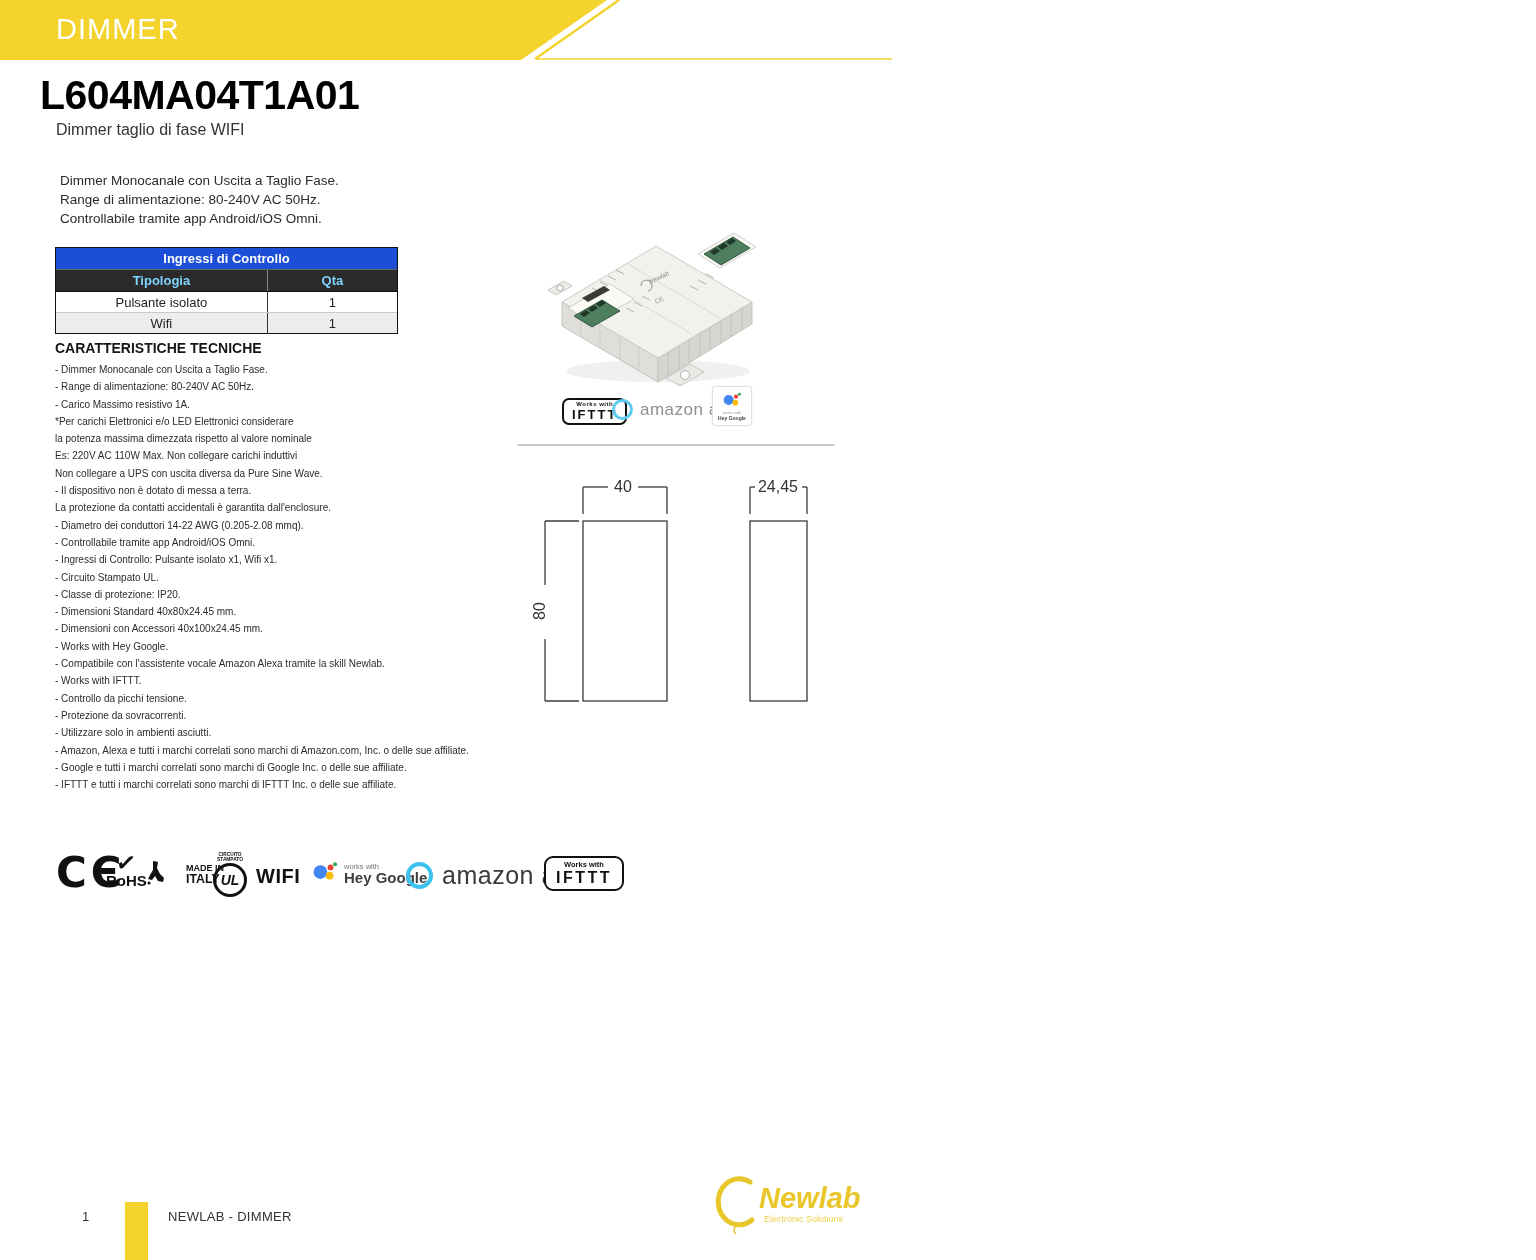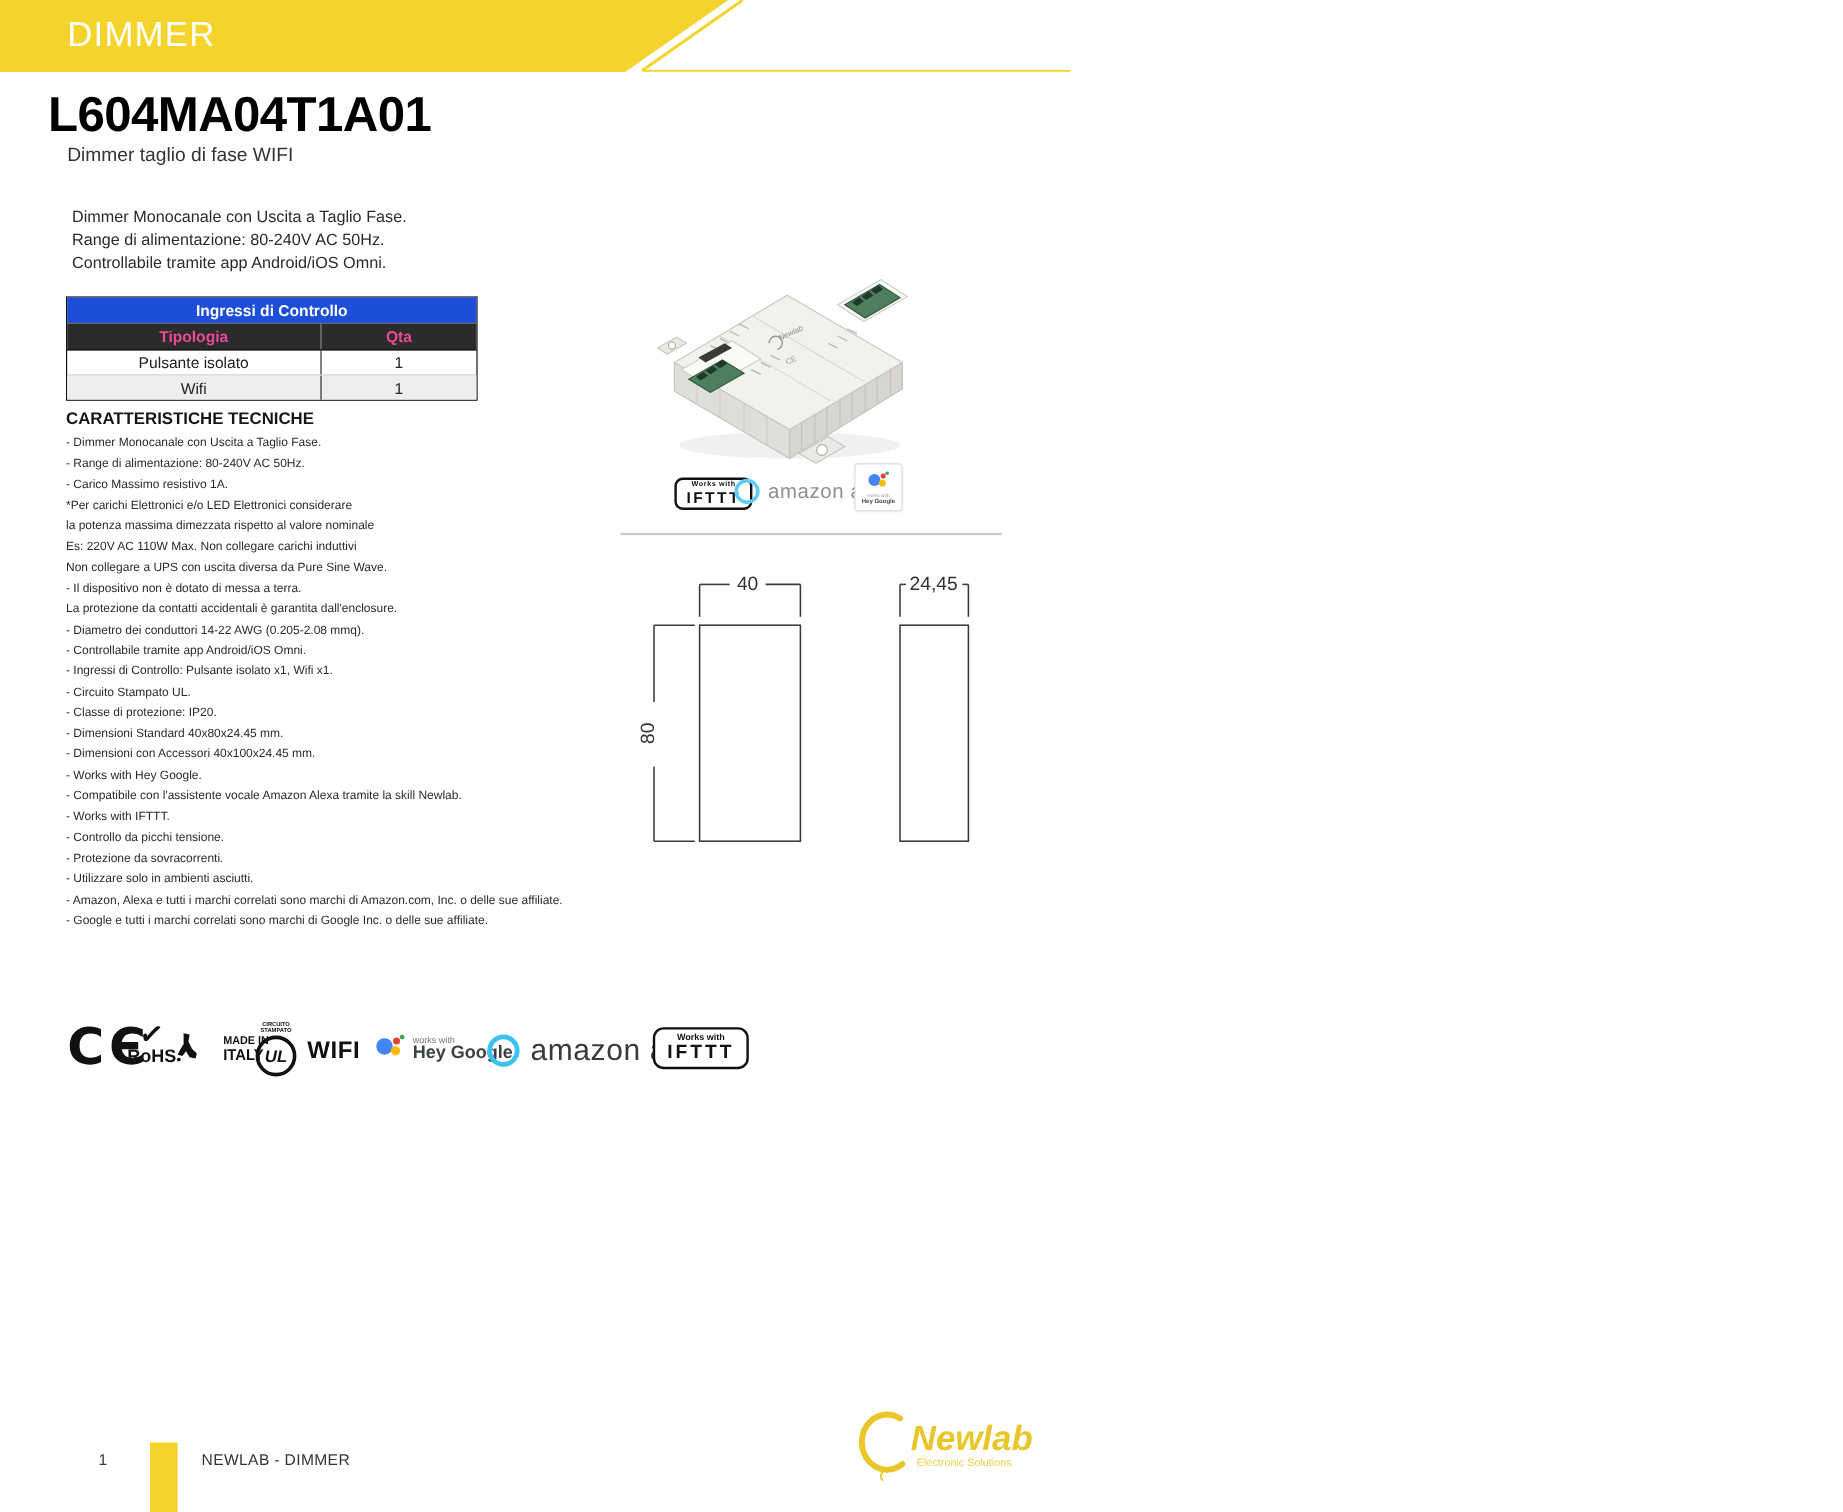--- a/index.html
+++ b/index.html
@@ -13,21 +13,21 @@
     position:absolute;left:56px;top:13px;font-size:29px;font-weight:500;
     color:#ffffff;letter-spacing:1px;
   }
   
   .title{position:absolute;left:40px;top:72px;font-size:41px;font-weight:700;color:#000000;letter-spacing:-0.5px;text-align:center;}
   .subtitle{position:absolute;left:56px;top:121px;font-size:16px;color:#333;}
   .desc{position:absolute;left:60px;top:159px;font-size:13.5px;line-height:19px;color:#2b2b2b;margin-top:12px;}
   
   .ctable{position:absolute;left:55px;top:247px;width:341px;border:1px solid #111;font-size:13px;}
   .t-title{background:#1d4ed8;color:#fff;font-weight:700;text-align:center;padding:3px 0;border-bottom:1px solid #666;}
-  .t-cols{display:flex;background:#2b2b2b;color:#ec4899;font-weight:700;border-bottom:1px solid #111;}
+  .t-cols{display:flex;background:#2b2b2b;color:#7dd3fc;font-weight:700;border-bottom:1px solid #111;}
   .t-cols .c1{width:62%;text-align:center;padding:3px 0;}
   .t-cols .c2{width:38%;text-align:center;padding:3px 0;border-left:1px solid #888;}
   .t-body div.t-row{display:flex;border-bottom:1px solid #c9c9c9;}
   .t-body div.t-row:last-of-type{border-bottom:none;}
   .t-body div.t-row:nth-of-type(2){background:#ededed;}
   .t-row .td{width:62%;text-align:center;padding:2.5px 0;}
   .t-row .td.qta{width:38%;border-left:1px solid #333;}
   
   .spec-head{position:absolute;left:55px;top:340px;font-size:14px;font-weight:700;color:#161616;}
   .spec-list{position:absolute;left:55px;top:361px;width:424px;font-size:10px;line-height:17.3px;color:#2b2b2b;}
@@ -143,20 +143,21 @@
       <div class="spec-item">- Dimensioni Standard 40x80x24.45 mm.</div>
       <div class="spec-item">- Dimensioni con Accessori 40x100x24.45 mm.</div>
       <div class="spec-item">- Works with Hey Google.</div>
       <div class="spec-item">- Compatibile con l'assistente vocale Amazon Alexa tramite la skill Newlab.</div>
       <div class="spec-item">- Works with IFTTT.</div>
       <div class="spec-item">- Controllo da picchi tensione.</div>
       <div class="spec-item">- Protezione da sovracorrenti.</div>
       <div class="spec-item">- Utilizzare solo in ambienti asciutti.</div>
       <div class="spec-item">- Amazon, Alexa e tutti i marchi correlati sono marchi di Amazon.com, Inc. o delle sue affiliate.</div>
       <div class="spec-item">- Google e tutti i marchi correlati sono marchi di Google Inc. o delle sue affiliate.</div>
+      <div class="spec-item">- IFTTT e tutti i marchi correlati sono marchi di IFTTT Inc. o delle sue affiliate.</div>
     </div>
 
   <svg class="product-svg" width="240" height="165" viewBox="0 0 240 165">
     <ellipse cx="118" cy="143" rx="92" ry="11" fill="rgba(0,0,0,0.06)"></ellipse>
 
     <polygon points="22,74 118,130 118,154 22,98" fill="#e0dedา" style="fill:#e0deda" stroke="#c6c4bf" stroke-width="1"></polygon>
     <polygon points="118,130 212,74 212,96 118,154" fill="#d7d5d0" stroke="#c6c4bf" stroke-width="1"></polygon>
     <polygon points="22,74 116,18 212,74 118,130" fill="#f2f1ed" stroke="#cbc9c4" stroke-width="1"></polygon>
 
     <g stroke="#c2c0ba" stroke-width="1">

